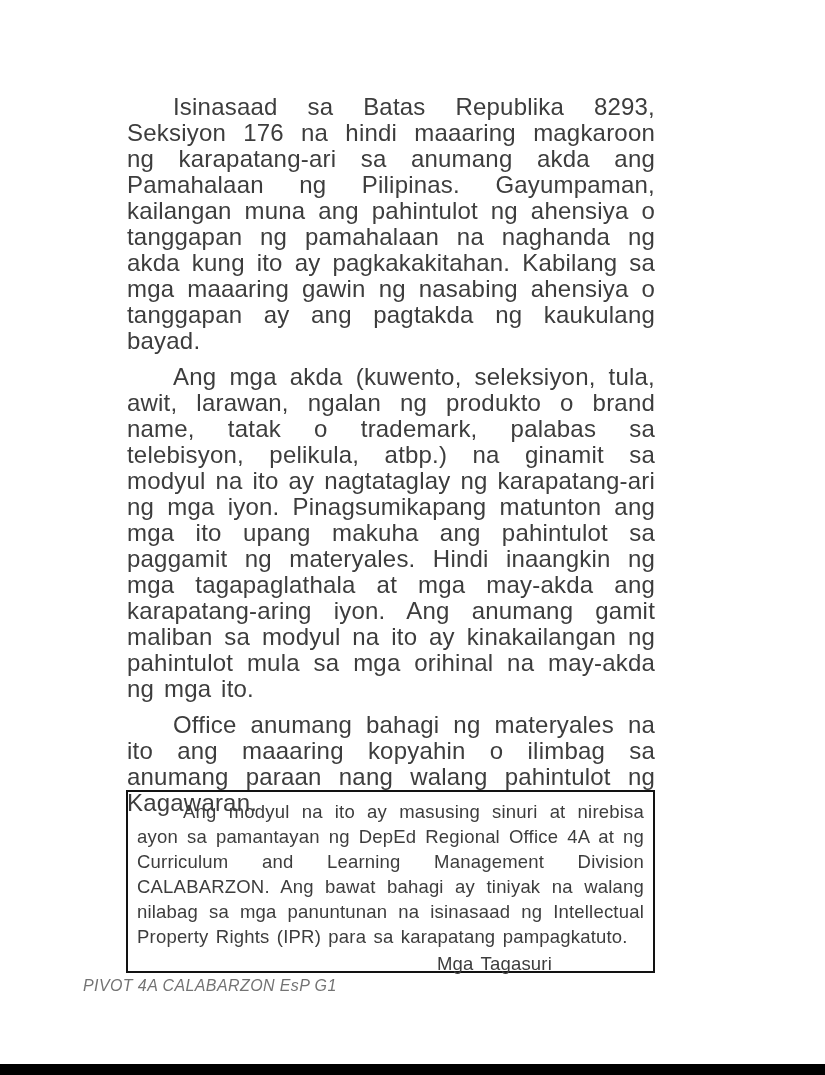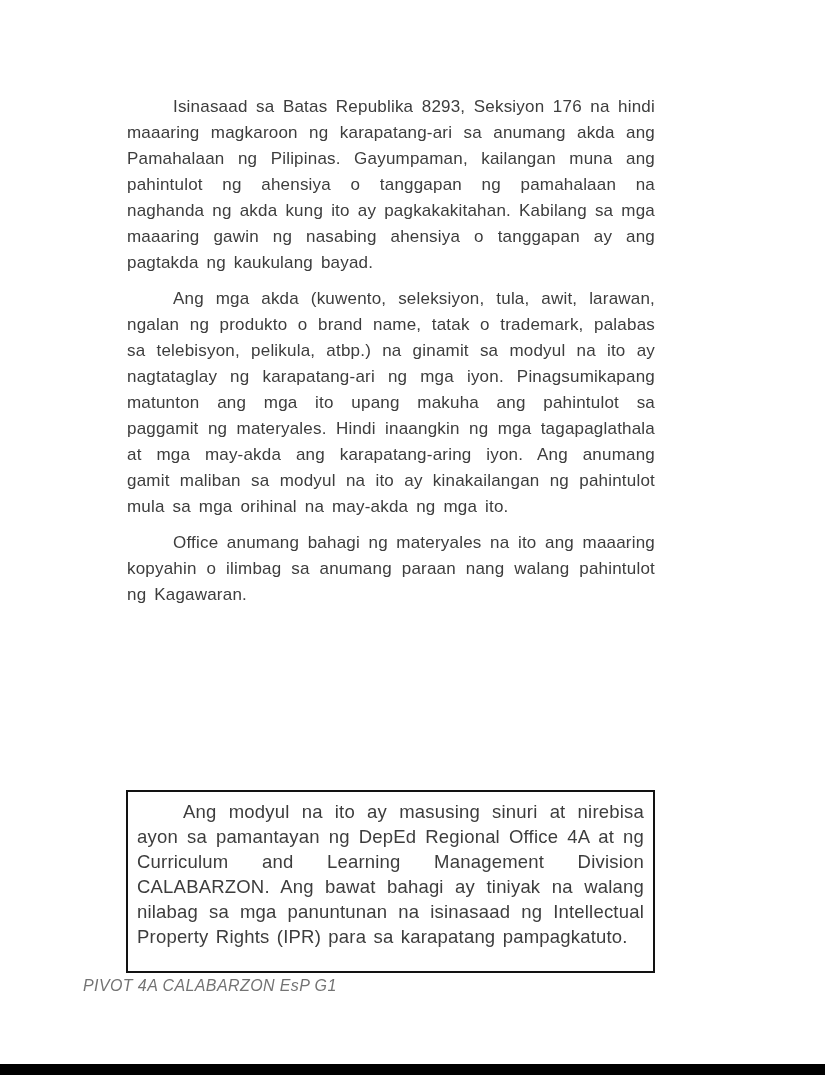--- a/index.html
+++ b/index.html
@@ -14,21 +14,21 @@
     background: #ffffff;
     overflow: hidden;
     font-family: "Liberation Sans", "DejaVu Sans", sans-serif;
     color: #3d3d3d;
   }
   .main-text {
     position: absolute;
     left: 127px;
     top: 94px;
     width: 528px;
-    font-size: 17px;
+    font-size: 24px;
     line-height: 26px;
     letter-spacing: 0.2px;
     word-spacing: 3px;
     text-align: justify;
   }
   .main-text p {
     margin: 0 0 10px 0;
     text-indent: 46px;
   }
   .cert-box {
@@ -79,19 +79,20 @@
 <div class="page">
 
   <div class="main-text">
     <p>Isinasaad sa Batas Republika 8293, Seksiyon 176 na hindi maaaring magkaroon ng karapatang-ari sa anumang akda ang Pamahalaan ng Pilipinas. Gayumpaman, kailangan muna ang pahintulot ng ahensiya o tanggapan ng pamahalaan na naghanda ng akda kung ito ay pagkakakitahan. Kabilang sa mga maaaring gawin ng nasabing ahensiya o tanggapan ay ang pagtakda ng kaukulang bayad.</p>
     <p>Ang mga akda (kuwento, seleksiyon, tula, awit, larawan, ngalan ng produkto o brand name, tatak o trademark, palabas sa telebisyon, pelikula, atbp.) na ginamit sa modyul na ito ay nagtataglay ng karapatang-ari ng mga iyon. Pinagsumikapang matunton ang mga ito upang makuha ang pahintulot sa paggamit ng materyales. Hindi inaangkin ng mga tagapaglathala at mga may-akda ang karapatang-aring iyon. Ang anumang gamit maliban sa modyul na ito ay kinakailangan ng pahintulot mula sa mga orihinal na may-akda ng mga ito.</p>
     <p>Office anumang bahagi ng materyales na ito ang maaaring kopyahin o ilimbag sa anumang paraan nang walang pahintulot ng Kagawaran.</p>
   </div>
 
   <div class="cert-box">
     <p class="cert-text">Ang modyul na ito ay masusing sinuri at nirebisa ayon sa pamantayan ng DepEd Regional Office 4A at ng Curriculum and Learning Management Division CALABARZON. Ang bawat bahagi ay tiniyak na walang nilabag sa mga panuntunan na isinasaad ng Intellectual Property Rights (IPR) para sa karapatang pampagkatuto.</p>
+    <p class="cert-signature">Mga Tagasuri</p>
   </div>
 
   <div class="page-footer">PIVOT 4A CALABARZON EsP G1</div>
 
   <div class="bottom-bar"></div>
 
 </div>
 
 </body></html>

